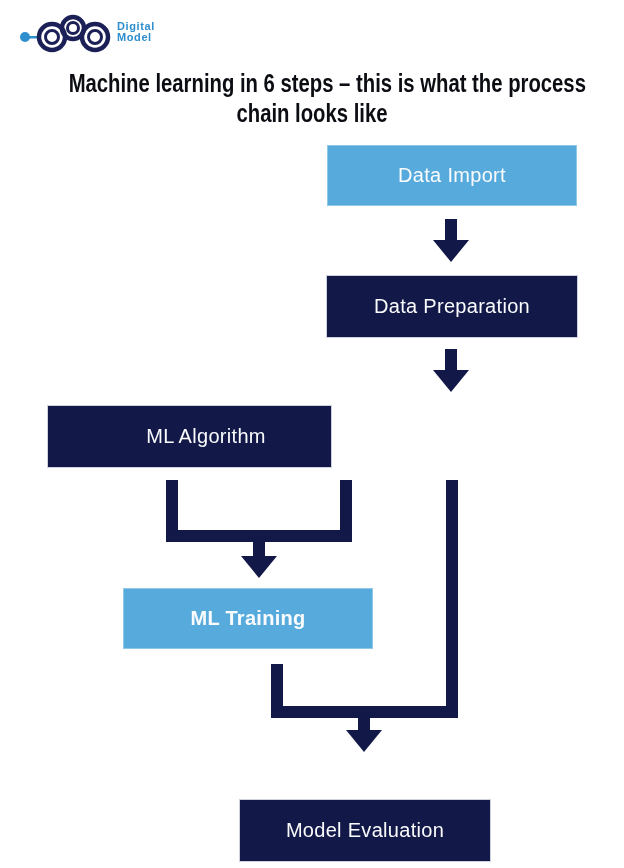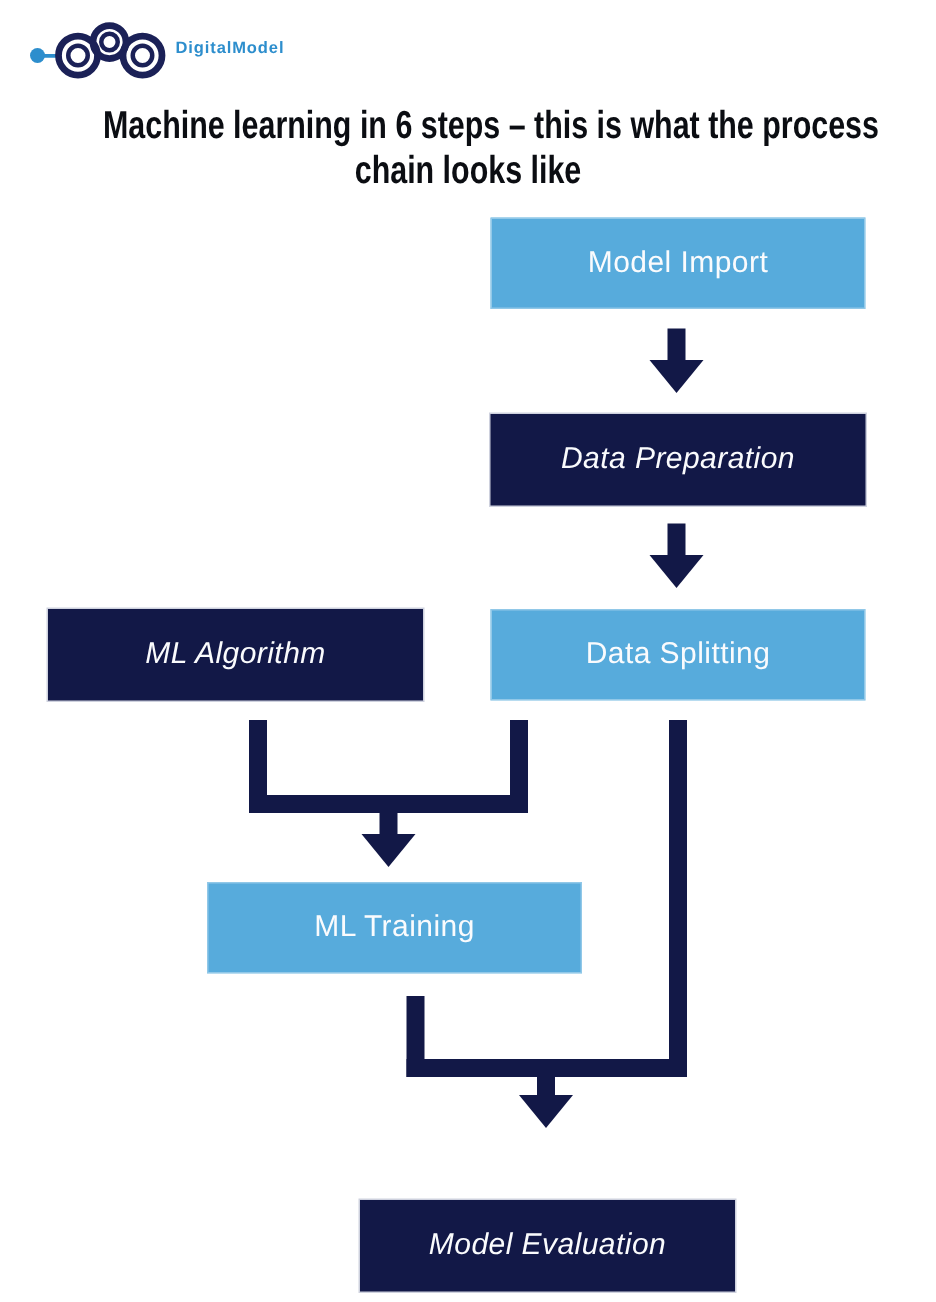--- a/index.html
+++ b/index.html
@@ -20,21 +20,21 @@
     top: 8px;
     display: flex;
     align-items: center;
     gap: 5px;
   }
   .logo svg { display: block; }
   .ring { fill: none; stroke: var(--logo-navy, #1b2157); }
   .dot  { fill: var(--logo-blue, #2d8ecd); }
   .logo-text {
     display: flex;
-    flex-direction: row;
+    flex-direction: column;
     line-height: 1.0;
     font-size: 11px;
     font-weight: 700;
     letter-spacing: 0.6px;
     color: var(--logo-blue, #2d8ecd);
     margin-top: 0;
   }
 
   
   .title {
@@ -66,21 +66,20 @@
     letter-spacing: 0.3px;
     color: var(--box-text, #fafbfd);
   }
   .node.light {
     background: var(--light-blue, #57abdc);
     box-shadow: inset 0 0 0 1px rgba(255,255,255,0.35);
   }
   .node.dark {
     background: var(--navy, #121847);
     box-shadow: 0 0 0 1px rgba(165,172,195,0.55);
-    font-style: italic;
   }
 
   
   .line {
     position: absolute;
     background: var(--navy, #121847);
   }
   .arrow-head {
     position: absolute;
     width: 0;
@@ -110,29 +109,28 @@
       <span>Digital</span>
       <span>Model</span>
     </div>
   </div>
 
   <h1 class="title">
     <span class="tl">Machine learning in 6 steps – this is what the process</span>
     <span class="tl">chain looks like</span>
   </h1>
 
-  <div class="node light" style="left:327px; top:145px;">Model Import</div>
+  <div class="node light" style="left:327px; top:145px;">Data Import</div>
 
   <div class="node dark" style="left:327px; top:276px;">Data Preparation</div>
 
-  <div class="node dark" style="left:32px; top:406px;">ML Algorithm</div>
+  <div class="node dark" style="left:48px; top:406px;padding-left:33px;">ML Algorithm</div>
 
-  <div class="node light" style="left:327px; top:406px;">Data Splitting</div>
 
-  <div class="node light" style="left:138px; top:588px;">ML Training</div>
+  <div class="node light" style="left:123px; top:588px;font-weight:bold;">ML Training</div>
 
   <div class="node dark" style="left:240px; top:764px;margin-top:36px;">Model Evaluation</div>
 
   <div class="line" style="left:445px; top:219px; width:12px; height:23px;"></div>
   <div class="arrow-head" style="left:433px; top:240px;"></div>
 
   <div class="line" style="left:445px; top:349px; width:12px; height:23px;"></div>
   <div class="arrow-head" style="left:433px; top:370px;"></div>
 
   <div class="line" style="left:166px; top:480px; width:12px; height:62px;"></div>

